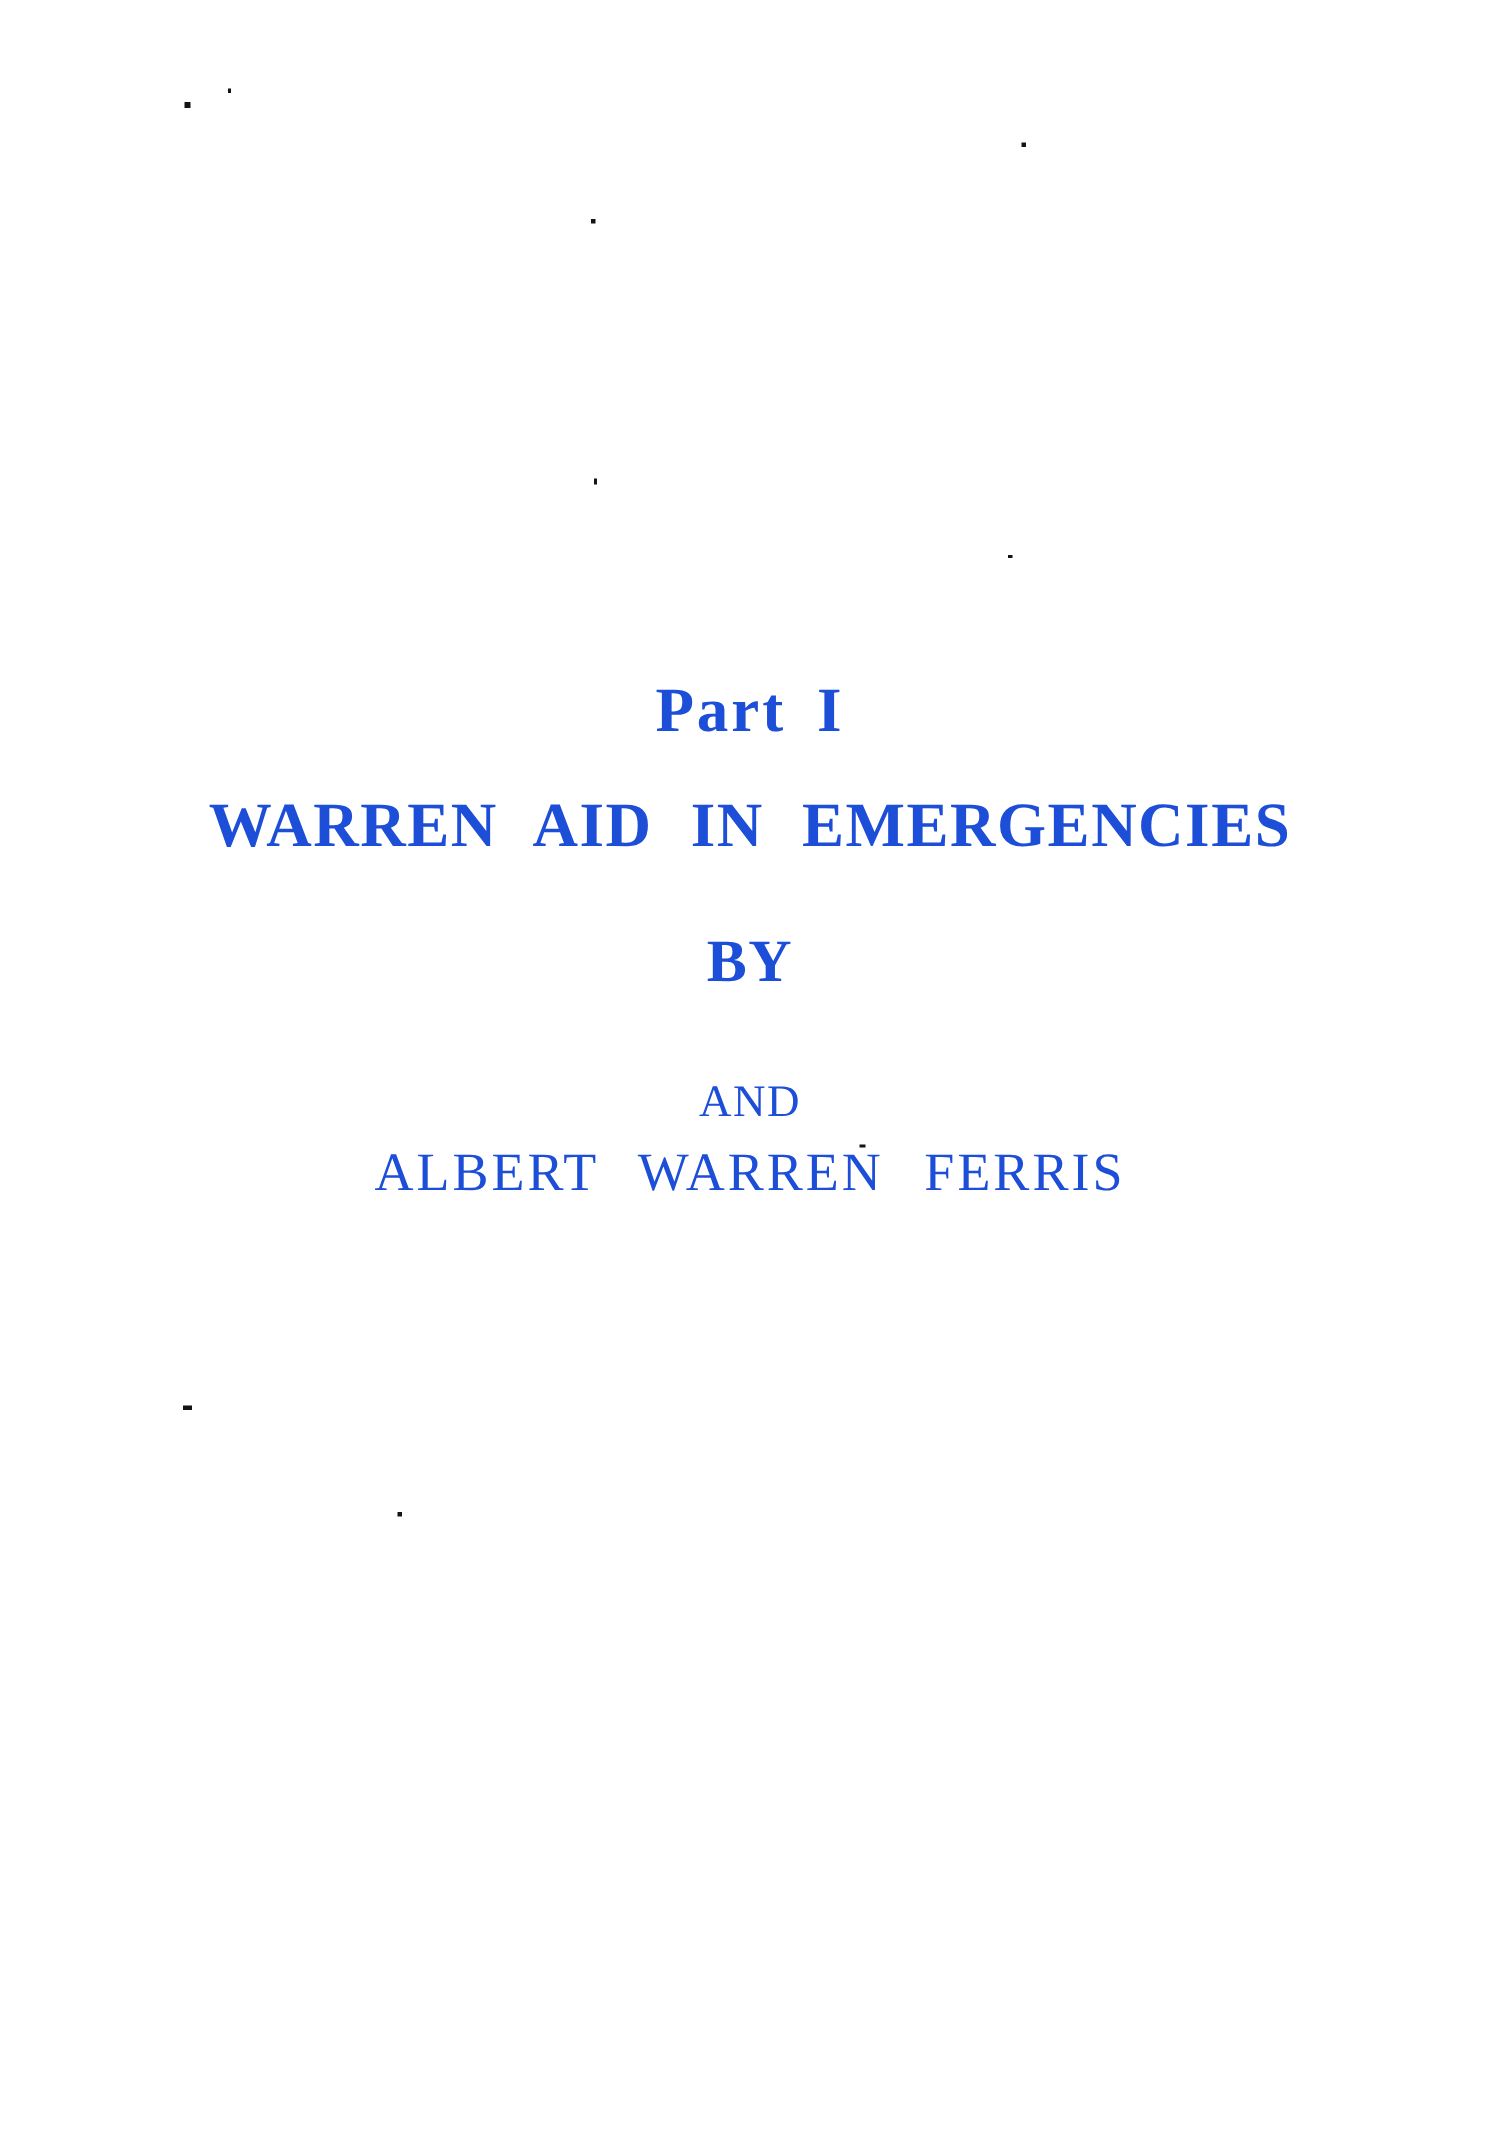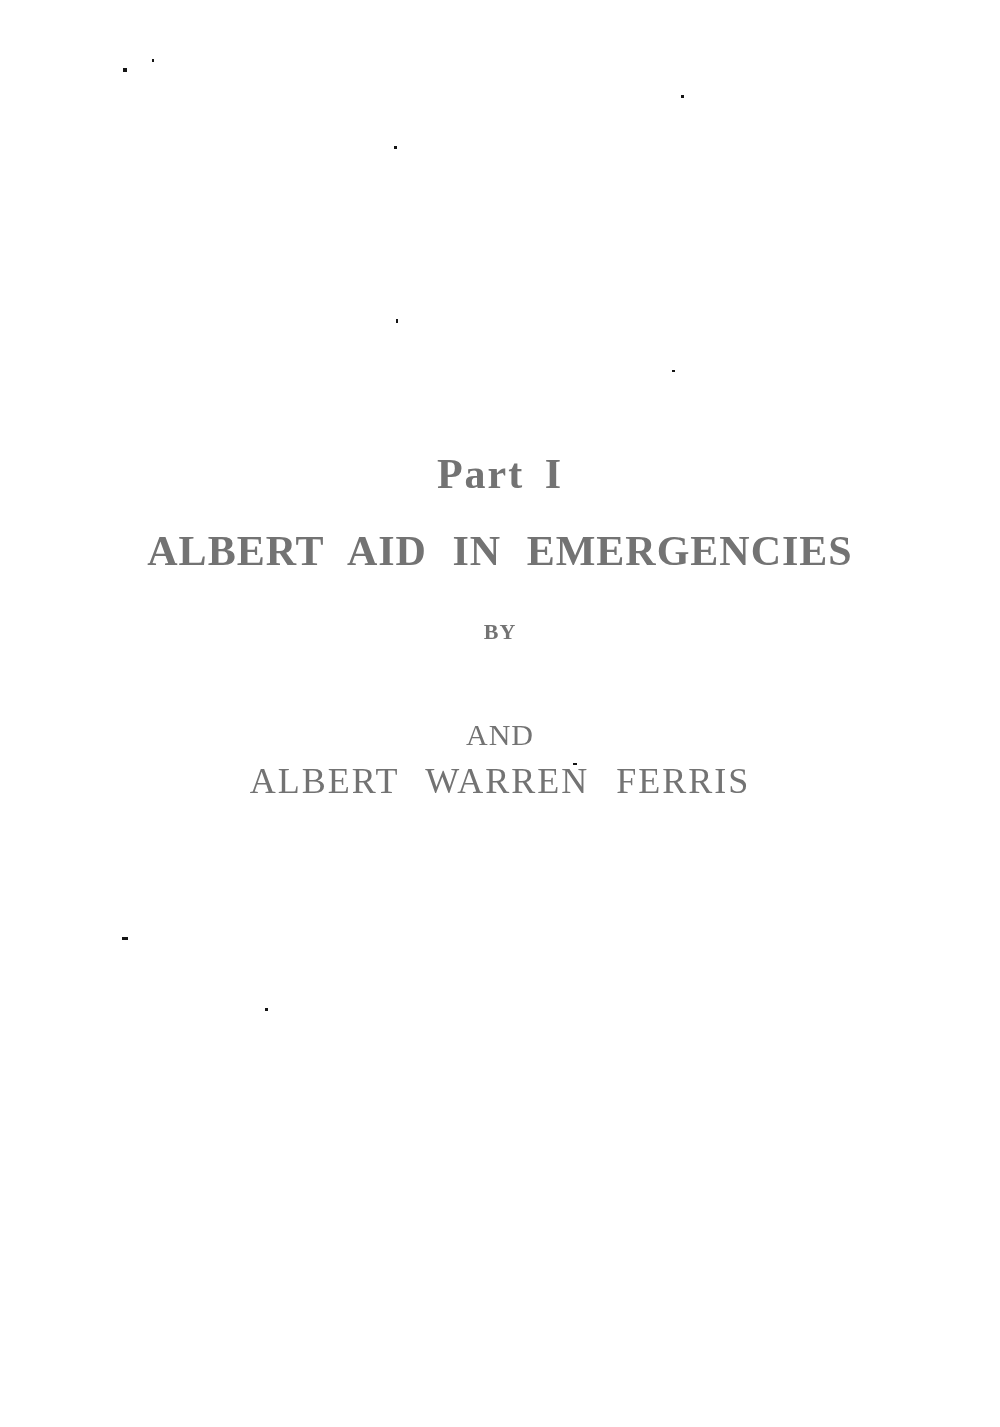--- a/index.html
+++ b/index.html
@@ -7,21 +7,21 @@
     padding: 0;
     background: #ffffff;
   }
   .page {
     position: relative;
     width: 1000px;
     height: 1427px;
     background: #ffffff;
     overflow: hidden;
     font-family: "Liberation Serif", "DejaVu Serif", serif;
-    color: #737373;
+    color: #1d4ed8;
   }
   .line {
     position: absolute;
     left: 0;
     width: 1000px;
     text-align: center;
     line-height: 1;
     white-space: nowrap;
   }
   .part-label {
@@ -33,21 +33,21 @@
   }
   .main-title {
     top: 530px;
     font-size: 42px;
     font-weight: 700;
     letter-spacing: 1px;
     word-spacing: 14px;
   }
   .byline {
     top: 621px;
-    font-size: 22px;
+    font-size: 40px;
     font-weight: 700;
     letter-spacing: 1px;
   }
   .author-1 {
     top: 660px;
     font-size: 42px;
     font-weight: 400;
     letter-spacing: 2px;
     word-spacing: 18px;
   }
@@ -67,21 +67,21 @@
   .speck {
     position: absolute;
     background: #141414;
   }
 </style>
 </head>
 <body>
 
 <div class="page">
   <div class="line part-label">Part I</div>
-  <div class="line main-title">ALBERT AID IN EMERGENCIES</div>
+  <div class="line main-title">WARREN AID IN EMERGENCIES</div>
   <div class="line byline">BY</div>
   <div class="line conjunction">AND</div>
   <div class="line author-2">ALBERT WARREN FERRIS</div>
   <div id="specks">
       <div class="speck" style="left: 152px; top: 59px; width: 2px; height: 3px;"></div>
       <div class="speck" style="left: 123px; top: 68px; width: 4px; height: 4px;"></div>
       <div class="speck" style="left: 681px; top: 95px; width: 3px; height: 3px;"></div>
       <div class="speck" style="left: 394px; top: 146px; width: 3px; height: 3px;"></div>
       <div class="speck" style="left: 396px; top: 319px; width: 2px; height: 4px;"></div>
       <div class="speck" style="left: 672px; top: 370px; width: 3px; height: 2px;"></div>

